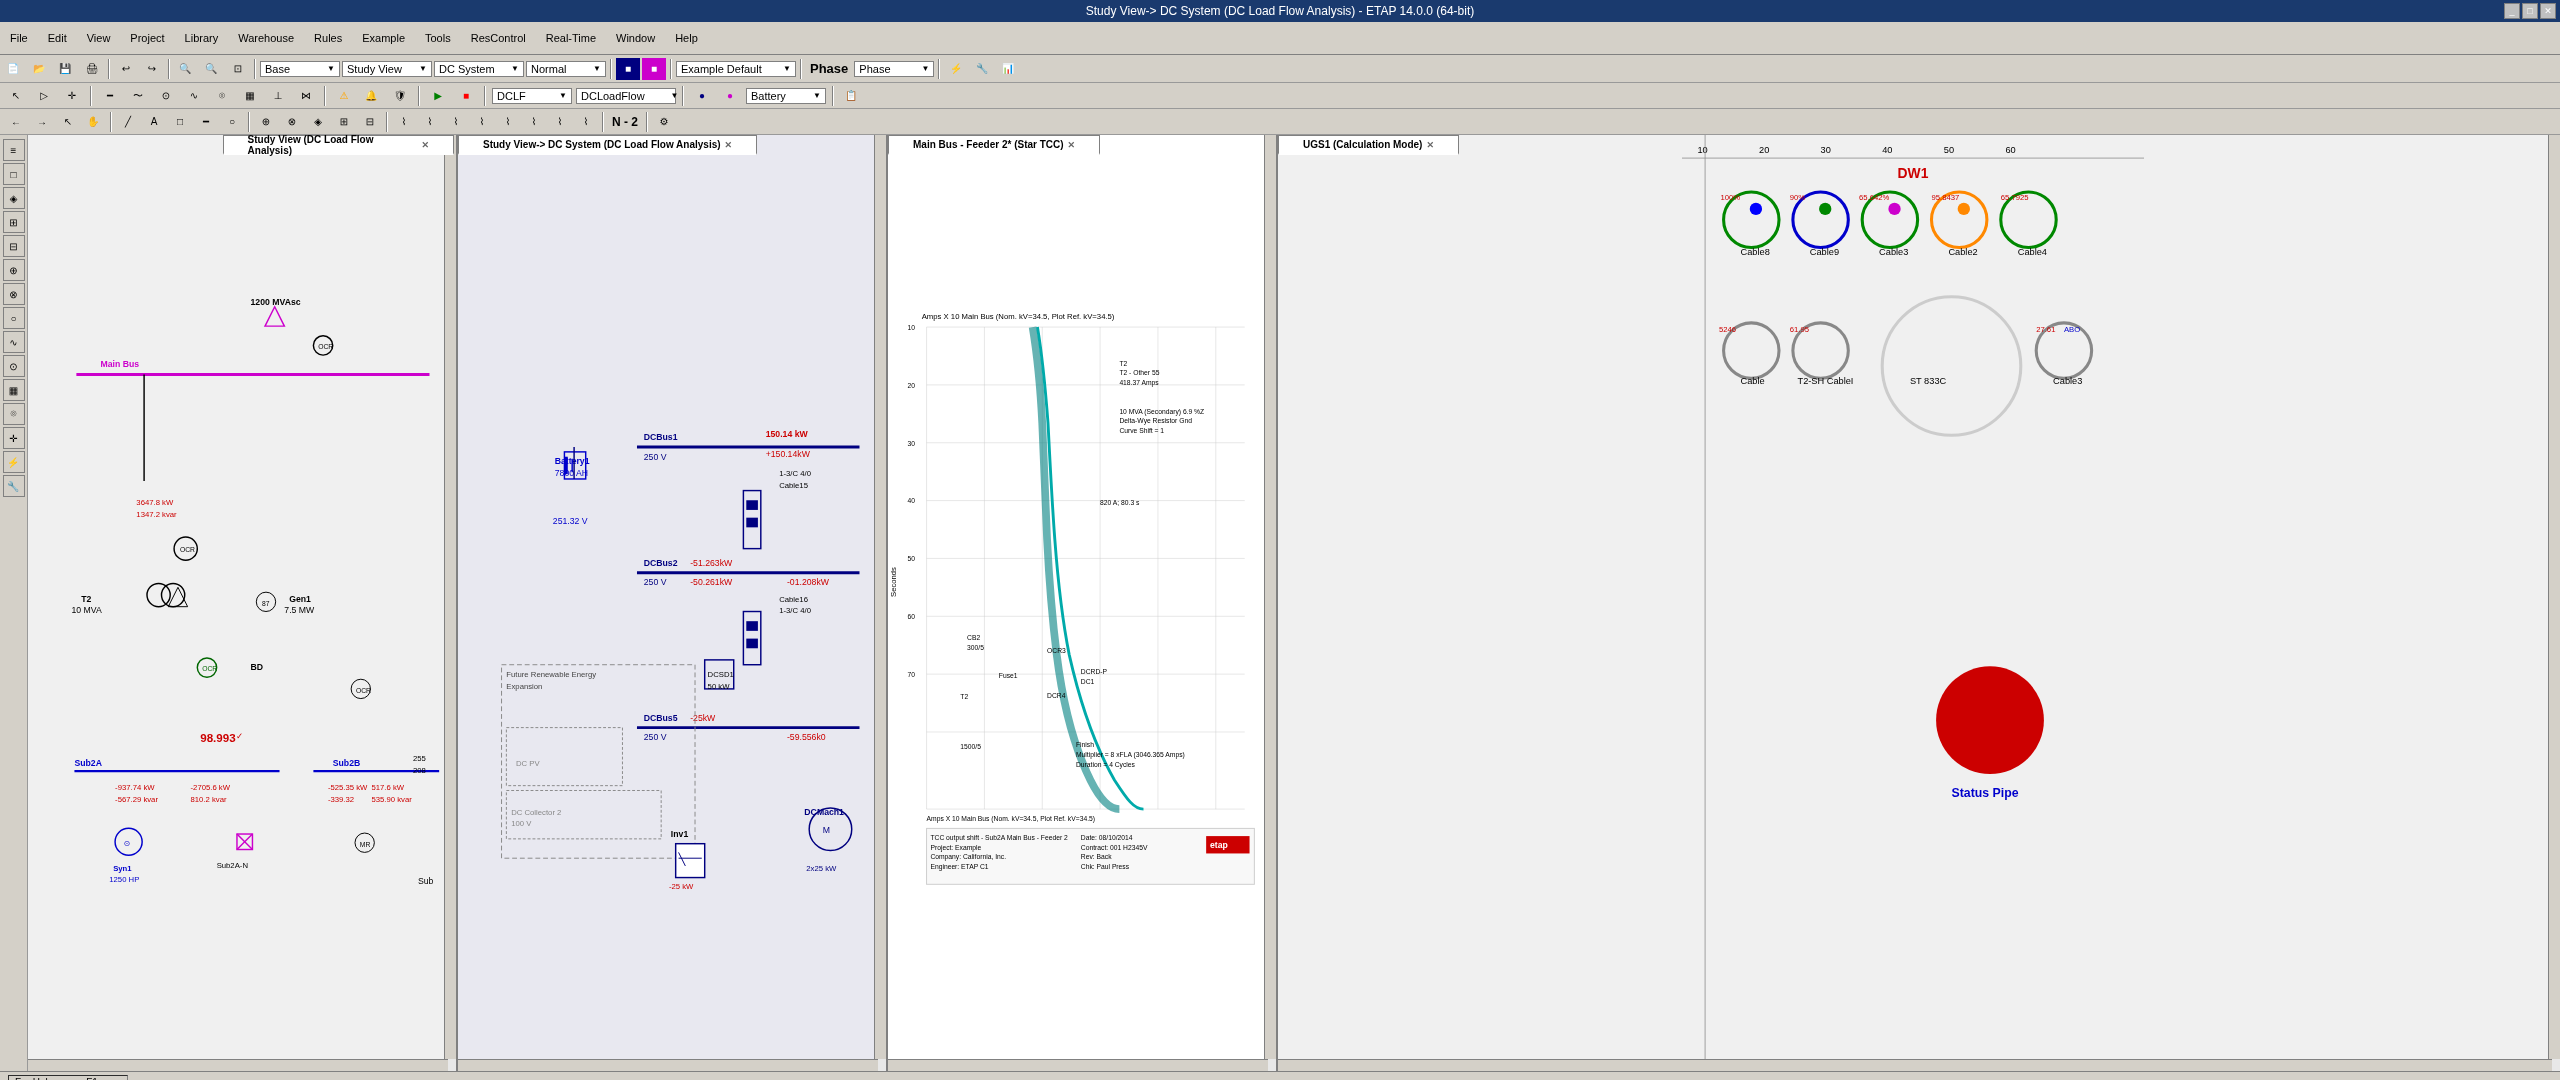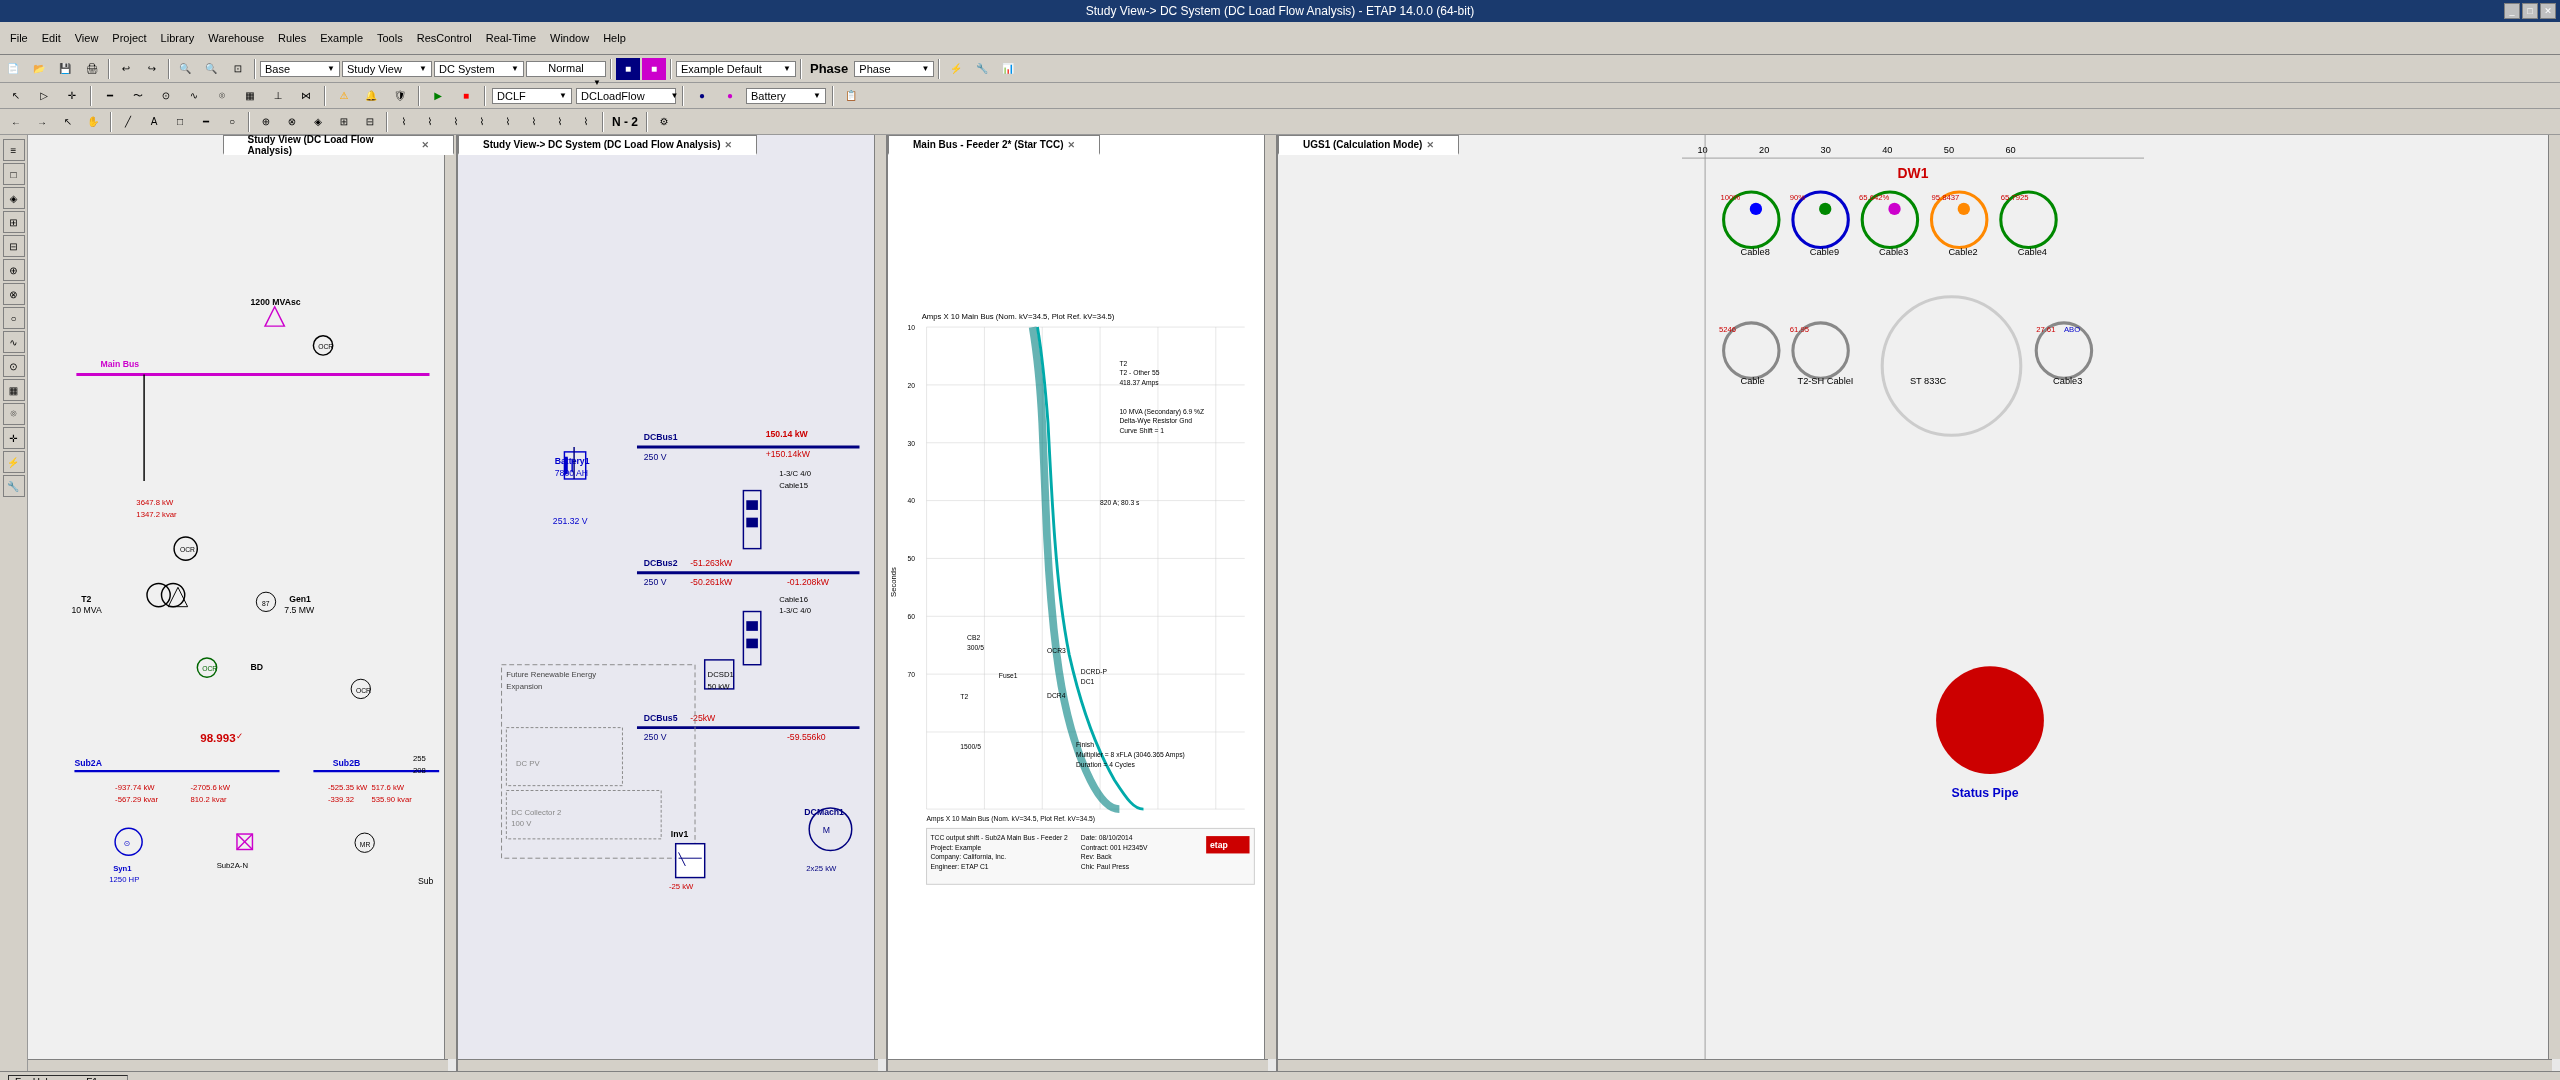--- a/index.html
+++ b/index.html
@@ -40,21 +40,21 @@
     }
 
     
     #menu-bar {
       background: #d4d0c8;
       height: 20px;
       display: flex;
       align-items: center;
       border-bottom: 1px solid #808080;
       padding: 16px 4px;
-      gap: 2px;
+      gap: 8px;
     }
     .menu-item {
       padding: 1px 6px;
       font-size: 11px;
       cursor: pointer;
     }
 
     
     .toolbar-row {
       background: #d4d0c8;
@@ -309,21 +309,21 @@
   <div class="tb-dropdown" style="width:90px;">
     <span>Study View</span>
     <span class="tb-dropdown-arrow">▼</span>
   </div>
 
   <div class="tb-dropdown" style="width:90px;">
     <span>DC System</span>
     <span class="tb-dropdown-arrow">▼</span>
   </div>
 
-  <div class="tb-dropdown" style="width:70px;flex-direction:column;">
+  <div class="tb-dropdown" style="width:70px;">
     <span>Normal</span>
     <span class="tb-dropdown-arrow">▼</span>
   </div>
   <div class="toolbar-separator"></div>
   <div class="tb-btn" style="background:#000080;color:#fff;">■</div>
   <div class="tb-btn" style="background:#cc00cc;color:#fff;">■</div>
   <div class="toolbar-separator"></div>
 
   <div class="tb-dropdown" style="width:120px;">
     <span>Example Default</span>

